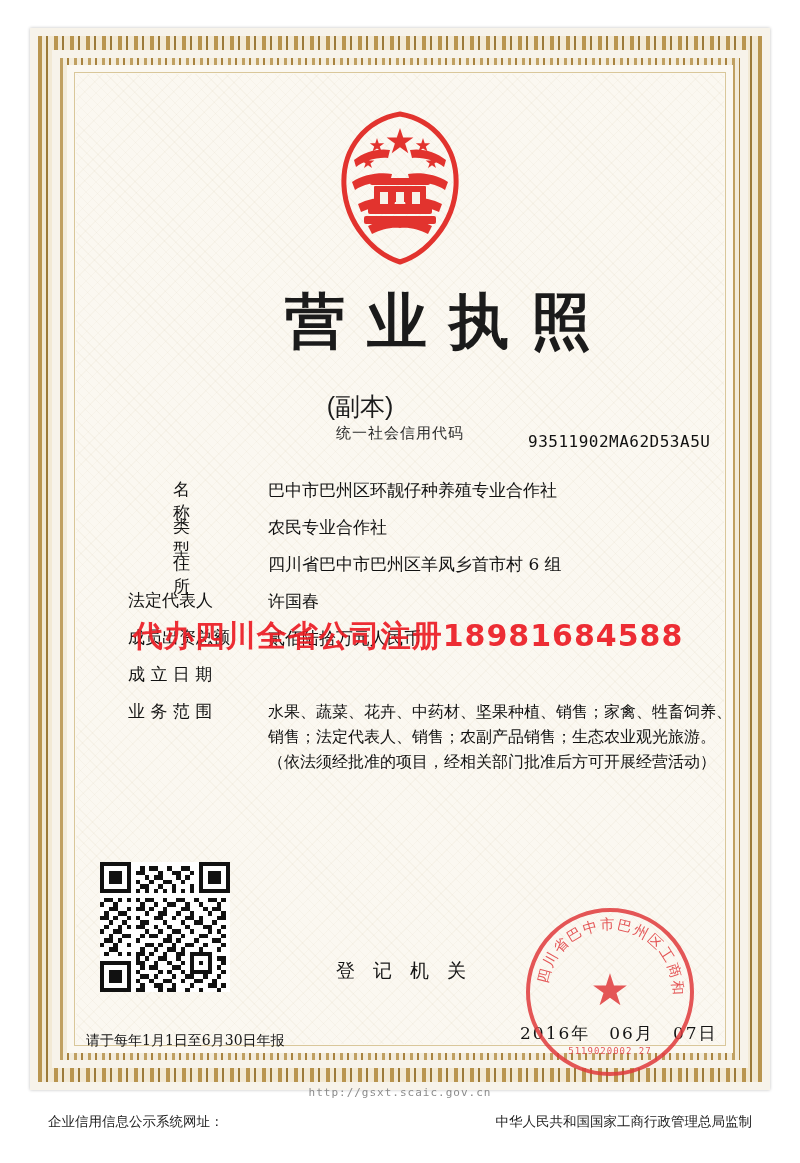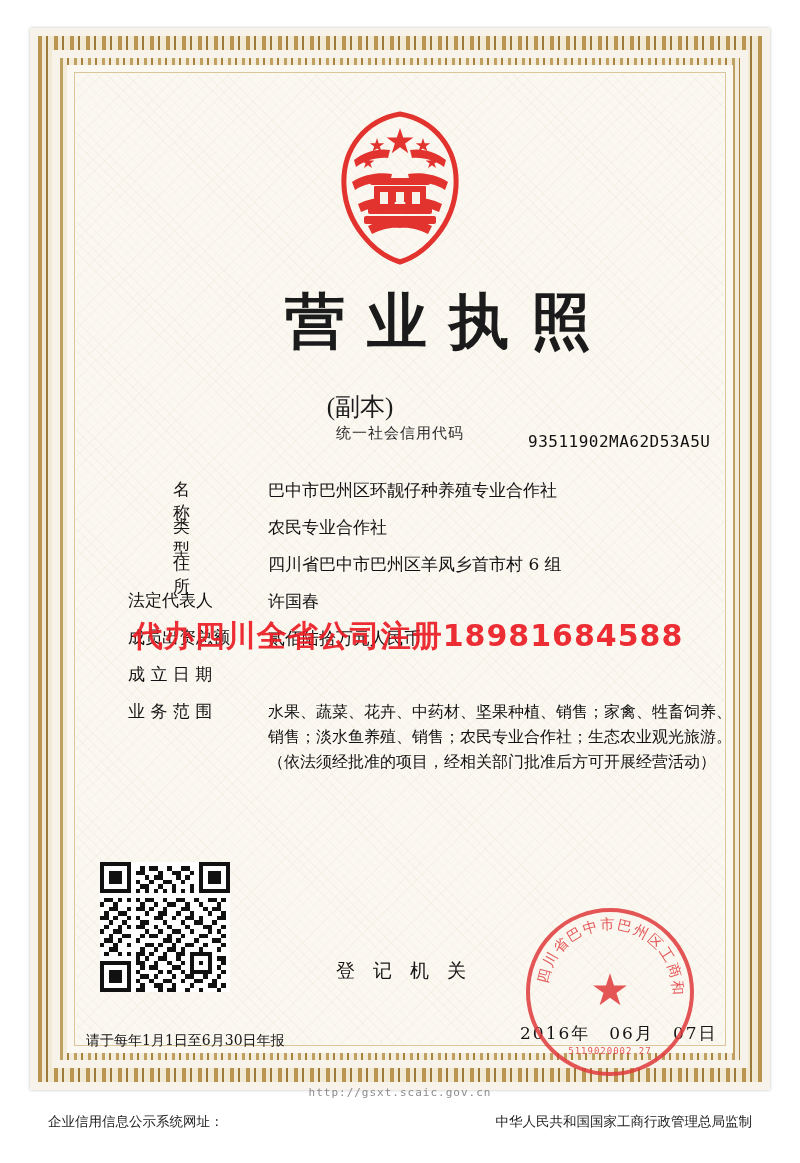--- a/index.html
+++ b/index.html
@@ -113,21 +113,21 @@
     padding-left: 38px;
   }
   .subtitle {
     position: absolute;
     left: 0;
     top: 390px;
     width: 720px;
     text-align: center;
     font-size: 25px;
     color: #1b1b1b;
-    font-family: Liberation Serif, serif;
+    font-family: Liberation Sans, sans-serif;
   }
   .credit-label {
     position: absolute;
     left: 0;
     top: 424px;
     width: 800px;
     text-align: center;
     font-size: 15px;
     letter-spacing: 1px;
     color: #2a2a2a;
@@ -388,21 +388,21 @@
       <span class="label spread-none">成员出资总额</span>
       <span class="value">贰佰陆拾万元人民币</span>
     </div>
     <div class="row">
       <span class="label spread-none">成 立 日 期</span>
     </div>
     <div class="row scope">
       <span class="label spread-none">业 务 范 围</span>
       <span class="value small">
         <div>水果、蔬菜、花卉、中药材、坚果种植、销售；家禽、牲畜饲养、</div>
-        <div>销售；淡水鱼养殖、销售；农民专业合作社；生态农业观光旅游。</div>
+        <div>销售；法定代表人、销售；农副产品销售；生态农业观光旅游。</div>
         <div>（依法须经批准的项目，经相关部门批准后方可开展经营活动）</div>
       </span>
     </div>
   </div>
 
   <div class="watermark-ad">代办四川全省公司注册18981684588</div>
 
   <div class="qr">
     <svg viewBox="0 0 29 29" width="130" height="130" shape-rendering="crispEdges">
       <rect width="29" height="29" fill="#fff"></rect>

